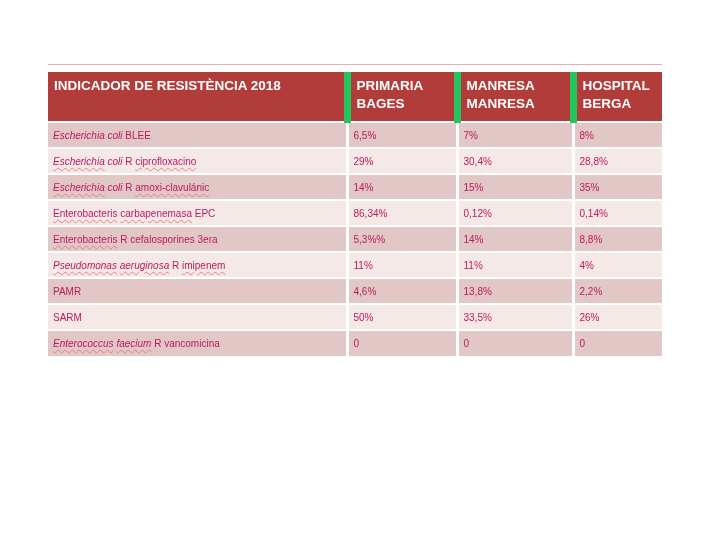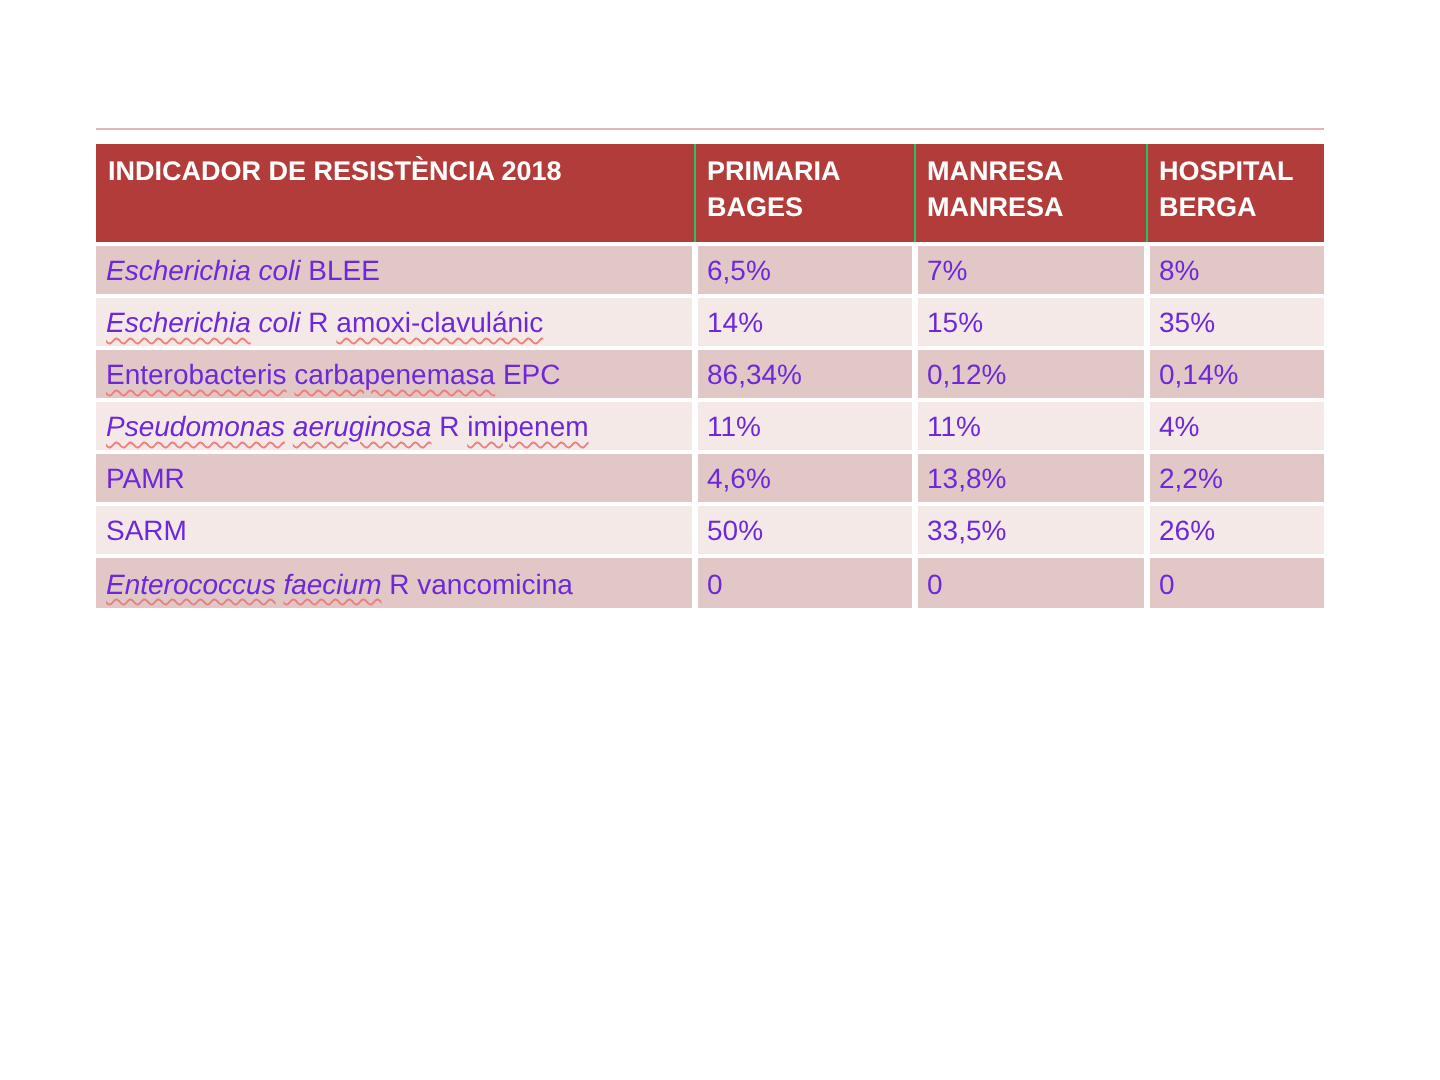--- a/index.html
+++ b/index.html
@@ -37,25 +37,25 @@
     color: #ffffff;
     font-weight: bold;
     font-size: 13.5px;
     line-height: 1.32;
     text-align: left;
     vertical-align: top;
     padding: 5px 6px 4px 6px;
     height: 50px;
     box-sizing: border-box;
   }
-  thead th + th { border-left: 1px solid #22c55e; }
+  thead th + th { border-left: 7px solid #22c55e; }
 
   tbody td {
-    font-size: 14px;
-    color: #6d28d9;
+    font-size: 10px;
+    color: #be185d;
     height: 26px;
     padding: 1px 5px;
     vertical-align: middle;
     border-top: 2px solid #ffffff;
     box-sizing: border-box;
     white-space: nowrap;
     overflow: hidden;
   }
   tbody td + td { border-left: 3px solid #ffffff; }
   tbody tr:nth-child(odd) td  { background: #e1c7c6; }
@@ -95,30 +95,42 @@
       </tr>
     </thead>
     <tbody id="table-body">
         <tr>
           <td class="label-cell"><span class="seg-italic">Escherichia coli</span><span> BLEE</span></td>
           <td class="value-cell">6,5%</td>
           <td class="value-cell">7%</td>
           <td class="value-cell">8%</td>
         </tr>
         <tr>
+          <td class="label-cell"><span class="seg-italic seg-squiggle">Escherichia</span><span class="seg-italic"> coli</span><span> R </span><span class="seg-squiggle">ciprofloxacino</span></td>
+          <td class="value-cell">29%</td>
+          <td class="value-cell">30,4%</td>
+          <td class="value-cell">28,8%</td>
+        </tr>
+        <tr>
           <td class="label-cell"><span class="seg-italic seg-squiggle">Escherichia</span><span class="seg-italic"> coli</span><span> R </span><span class="seg-squiggle">amoxi-clavulánic</span></td>
           <td class="value-cell">14%</td>
           <td class="value-cell">15%</td>
           <td class="value-cell">35%</td>
         </tr>
         <tr>
           <td class="label-cell"><span class="seg-squiggle">Enterobacteris</span><span> </span><span class="seg-squiggle">carbapenemasa</span><span> EPC</span></td>
           <td class="value-cell">86,34%</td>
           <td class="value-cell">0,12%</td>
           <td class="value-cell">0,14%</td>
+        </tr>
+        <tr>
+          <td class="label-cell"><span class="seg-squiggle">Enterobacteris</span><span> R cefalosporines 3era</span></td>
+          <td class="value-cell">5,3%%</td>
+          <td class="value-cell">14%</td>
+          <td class="value-cell">8,8%</td>
         </tr>
         <tr>
           <td class="label-cell"><span class="seg-italic seg-squiggle">Pseudomonas</span><span class="seg-italic"> </span><span class="seg-italic seg-squiggle">aeruginosa</span><span> R </span><span class="seg-squiggle">imipenem</span></td>
           <td class="value-cell">11%</td>
           <td class="value-cell">11%</td>
           <td class="value-cell">4%</td>
         </tr>
         <tr>
           <td class="label-cell"><span>PAMR</span></td>
           <td class="value-cell">4,6%</td>

